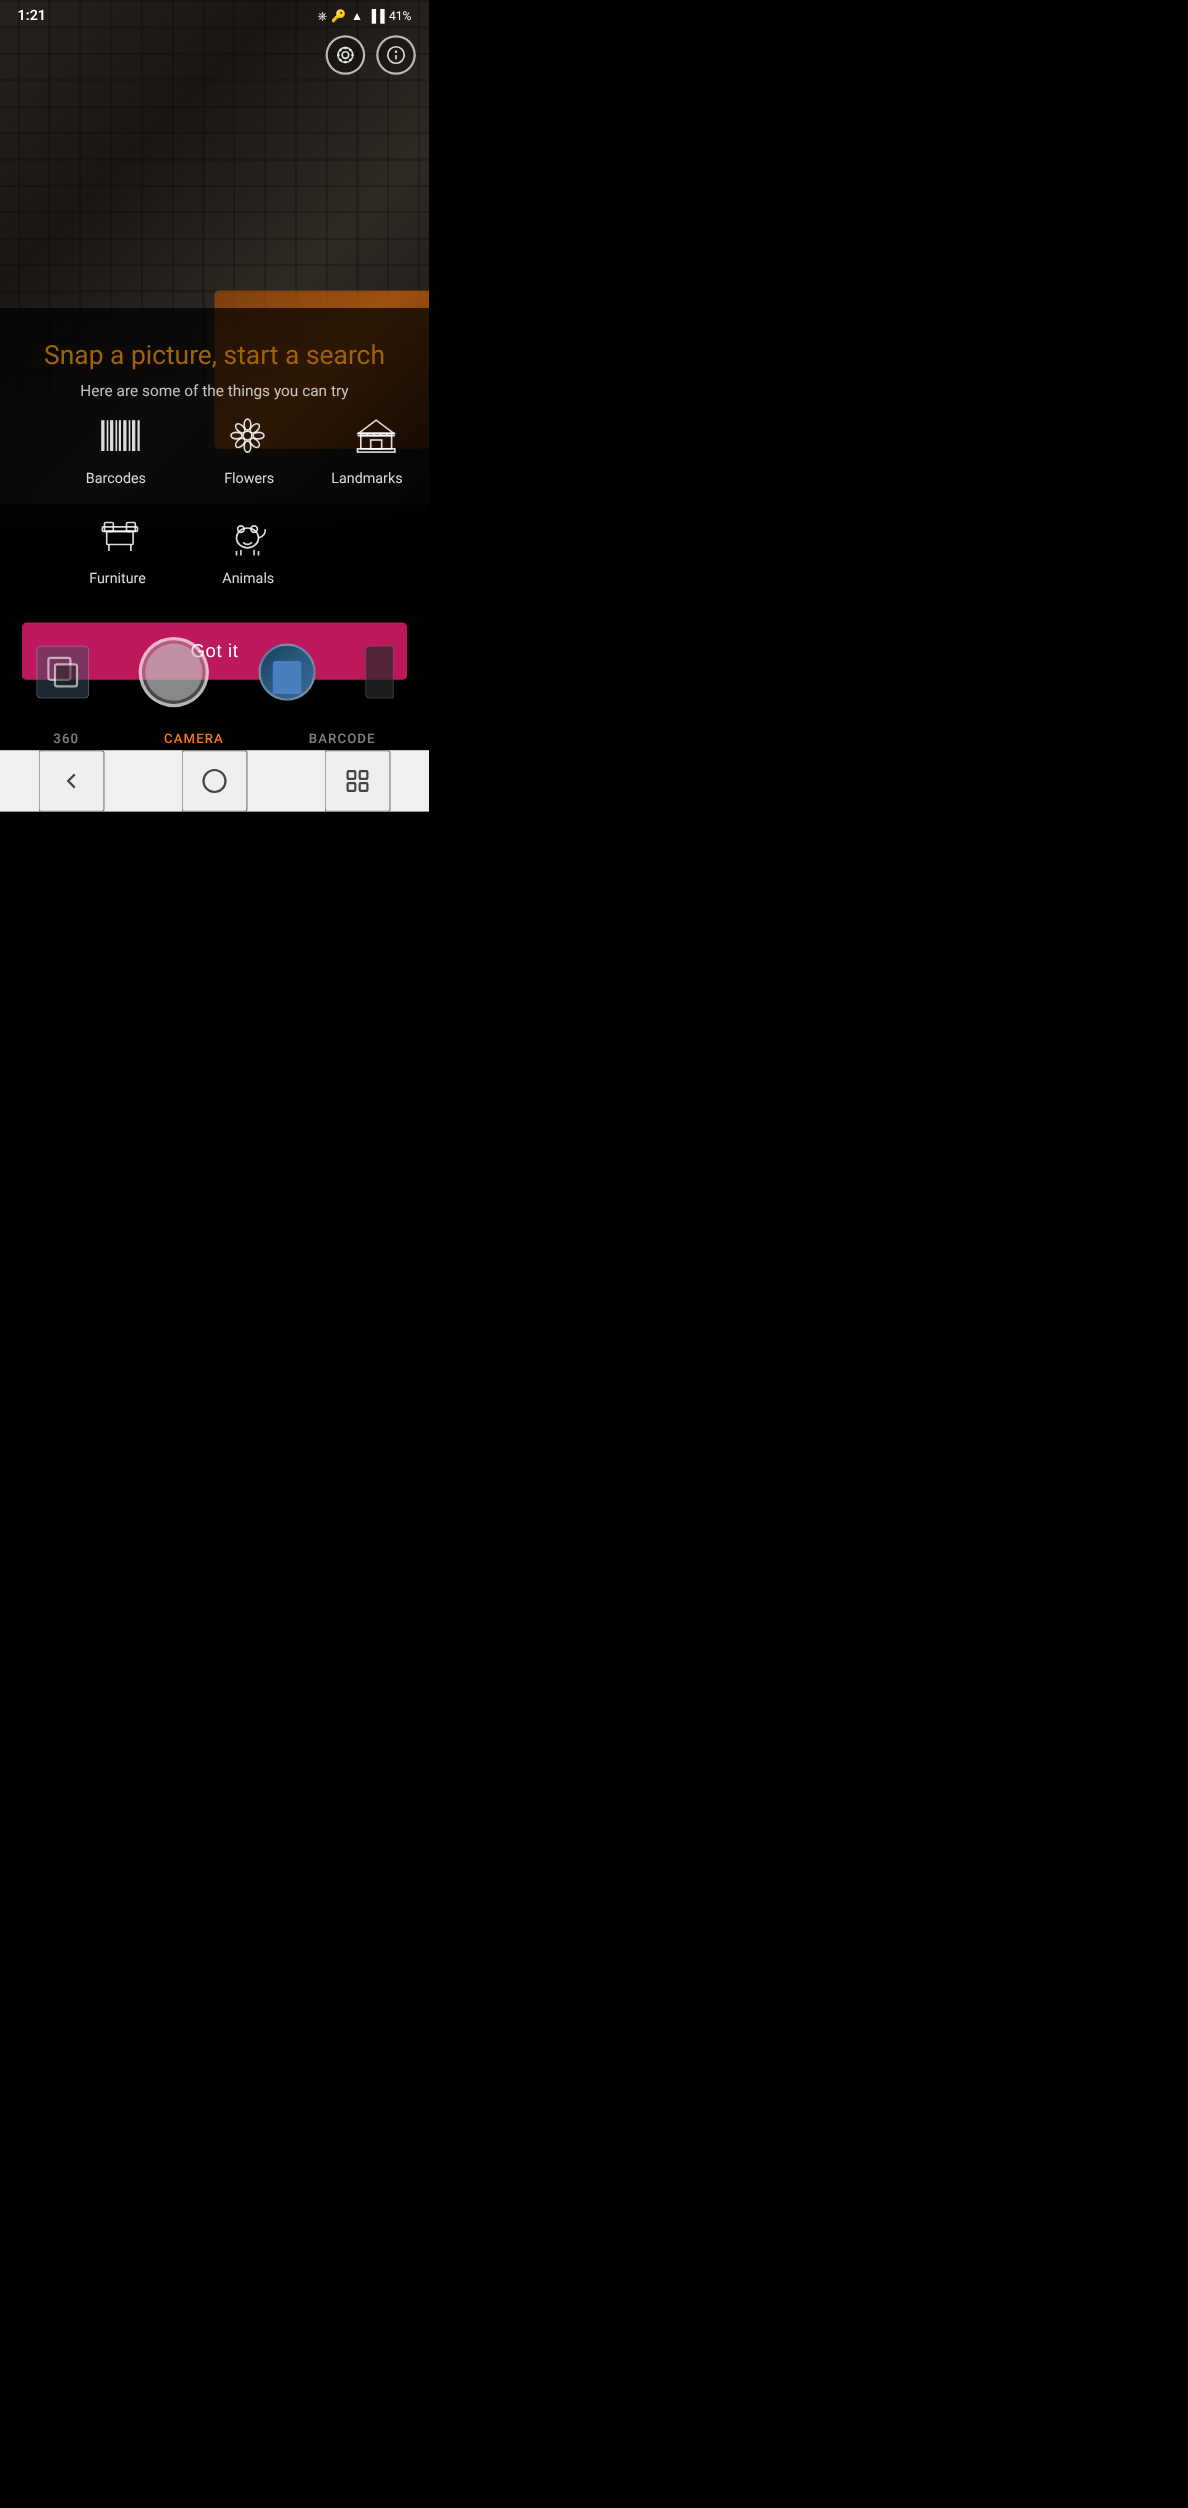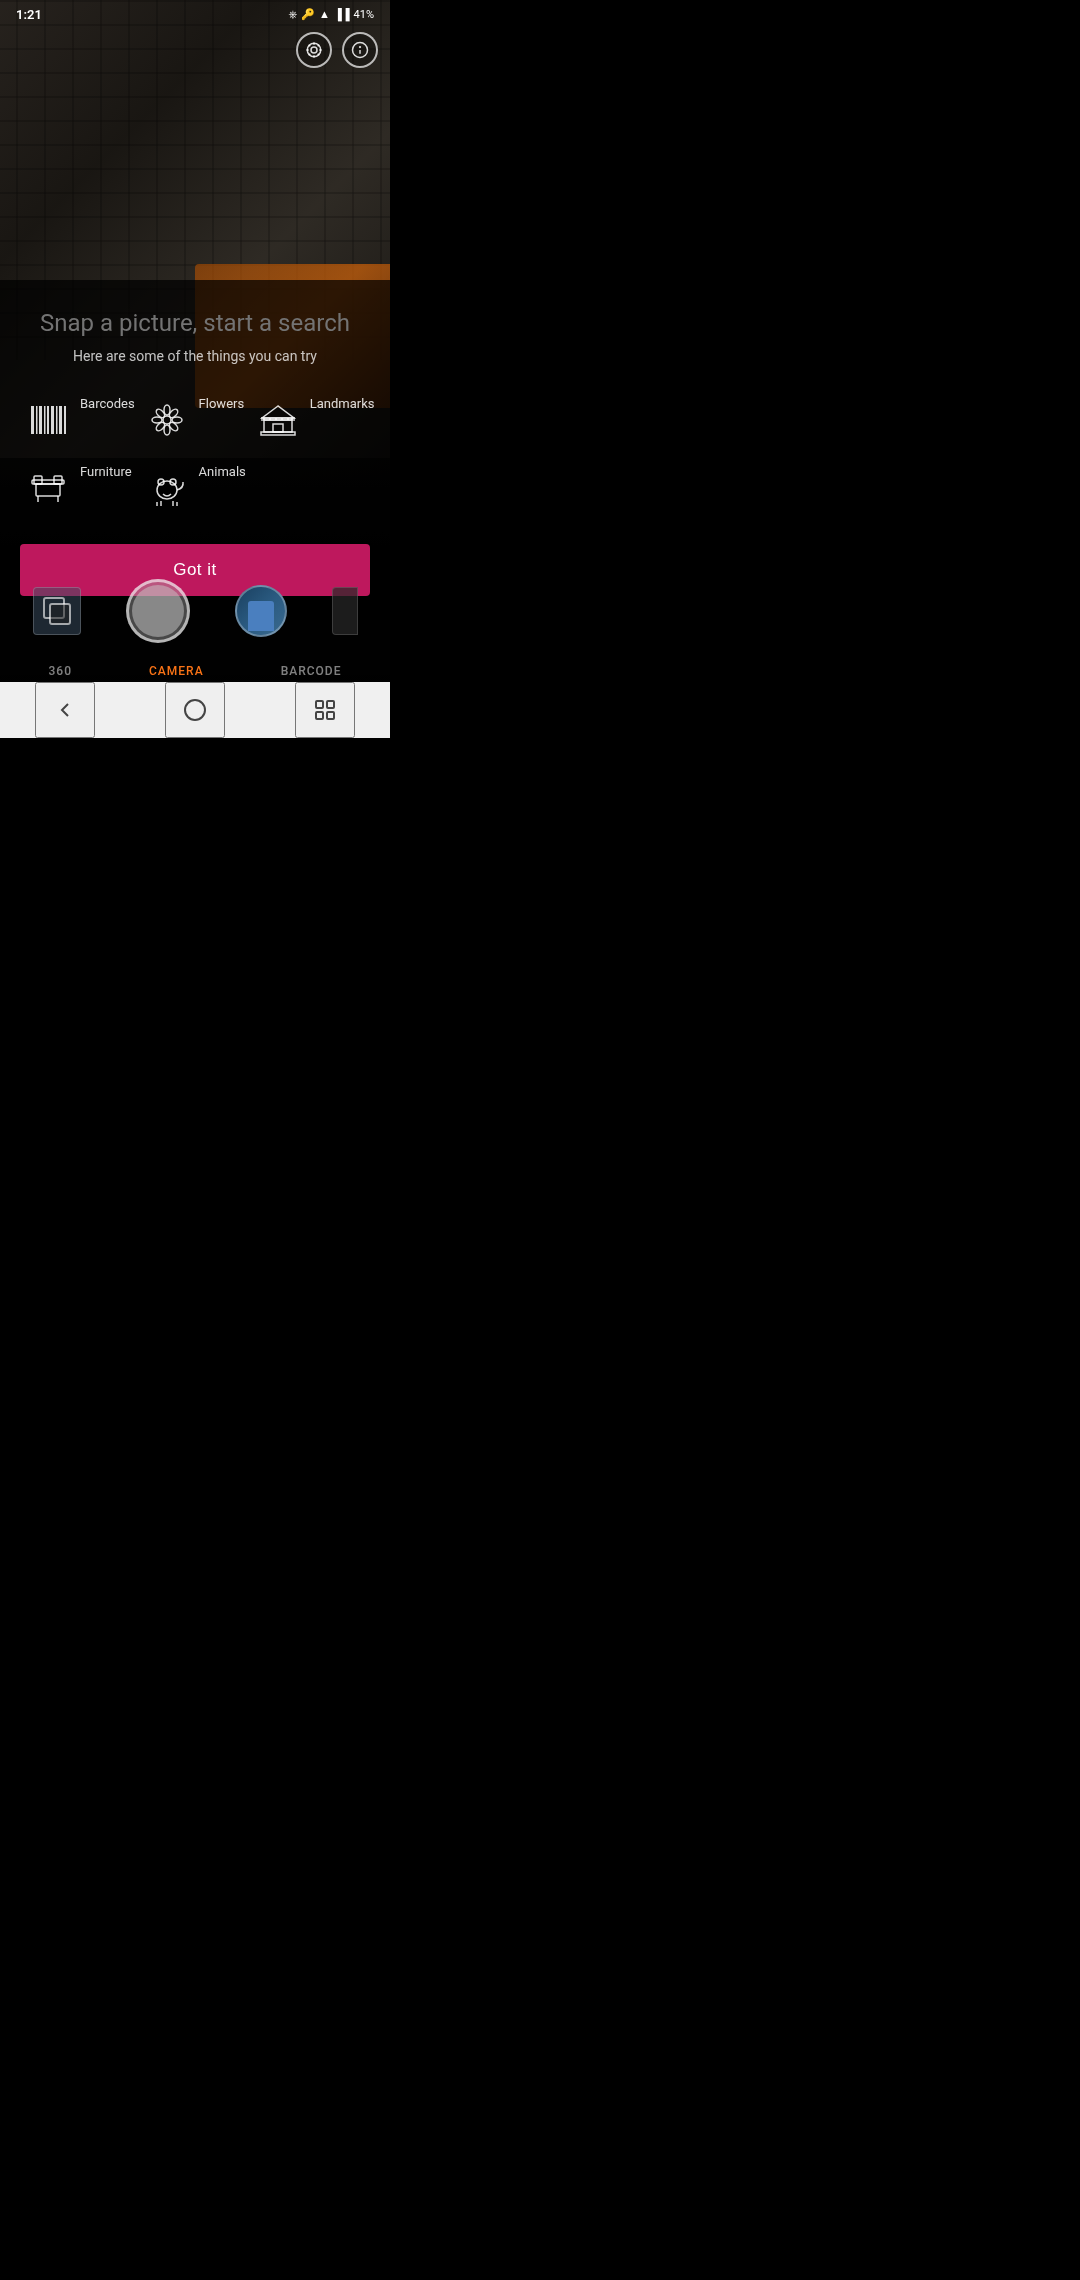--- a/index.html
+++ b/index.html
@@ -126,45 +126,44 @@
       position: absolute;
       top: 38%;
       left: 0; right: 0;
       background: rgba(0,0,0,0.72);
       padding: 28px 20px 24px;
       z-index: 50;
       text-align: center;
     }
 
     .overlay-title {
-      color: #737373;
+      color: #a16207;
       font-size: 24px;
       font-weight: 400;
       line-height: 1.3;
       margin-bottom: 8px;
     }
 
     .overlay-subtitle {
       color: rgba(255,255,255,0.75);
       font-size: 14px;
-      margin-bottom: 24px;
     }
 
     
     .category-grid {
       display: grid;
       grid-template-columns: repeat(3, 1fr);
       gap: 4px 0;
       margin-bottom: 24px;
     }
 
     .category-item {
       display: flex;
-      flex-direction: row;
-      align-items: flex-start;
+      flex-direction: column;
+      align-items: flex-end;
       gap: 8px;
       padding: 8px 4px;
     }
 
     .category-icon {
       width: 48px; height: 48px;
       display: flex;
       align-items: center;
       justify-content: center;
     }

